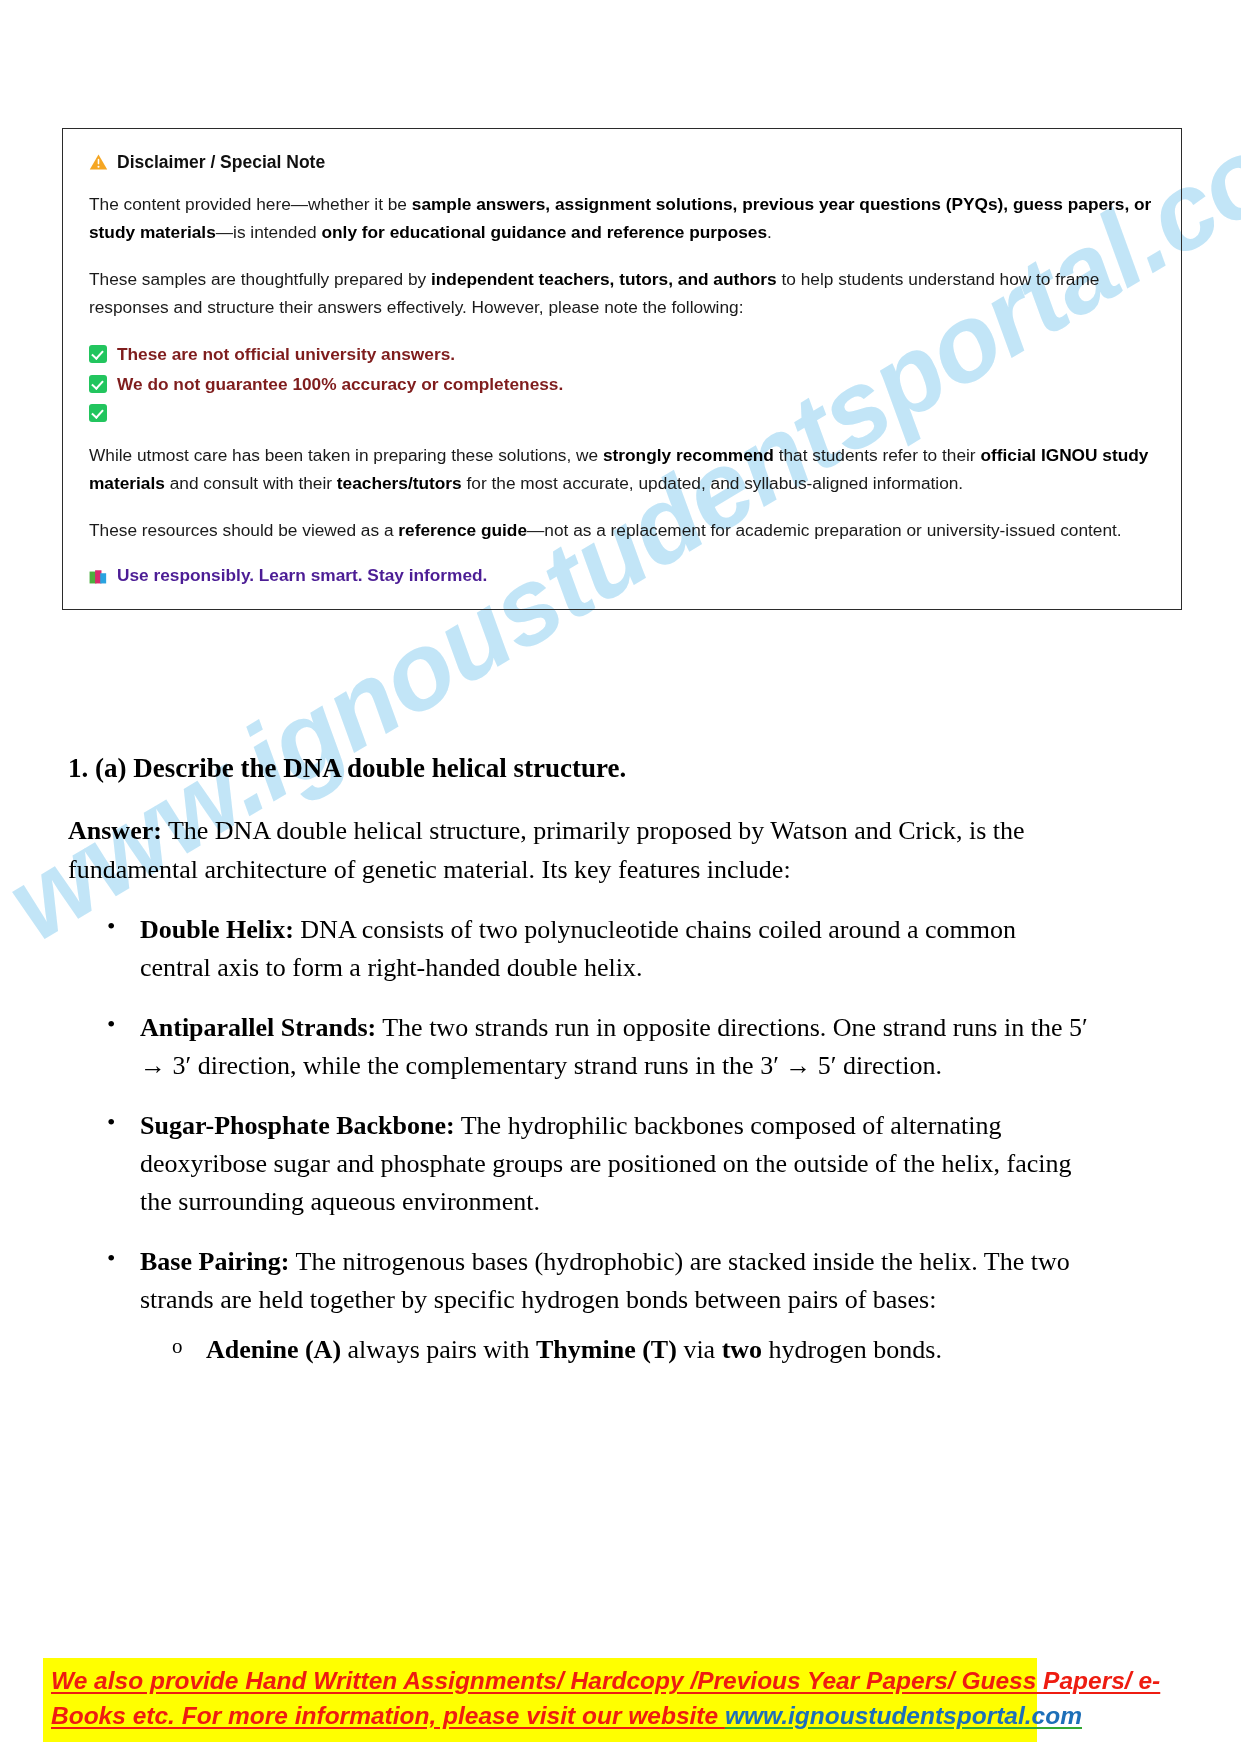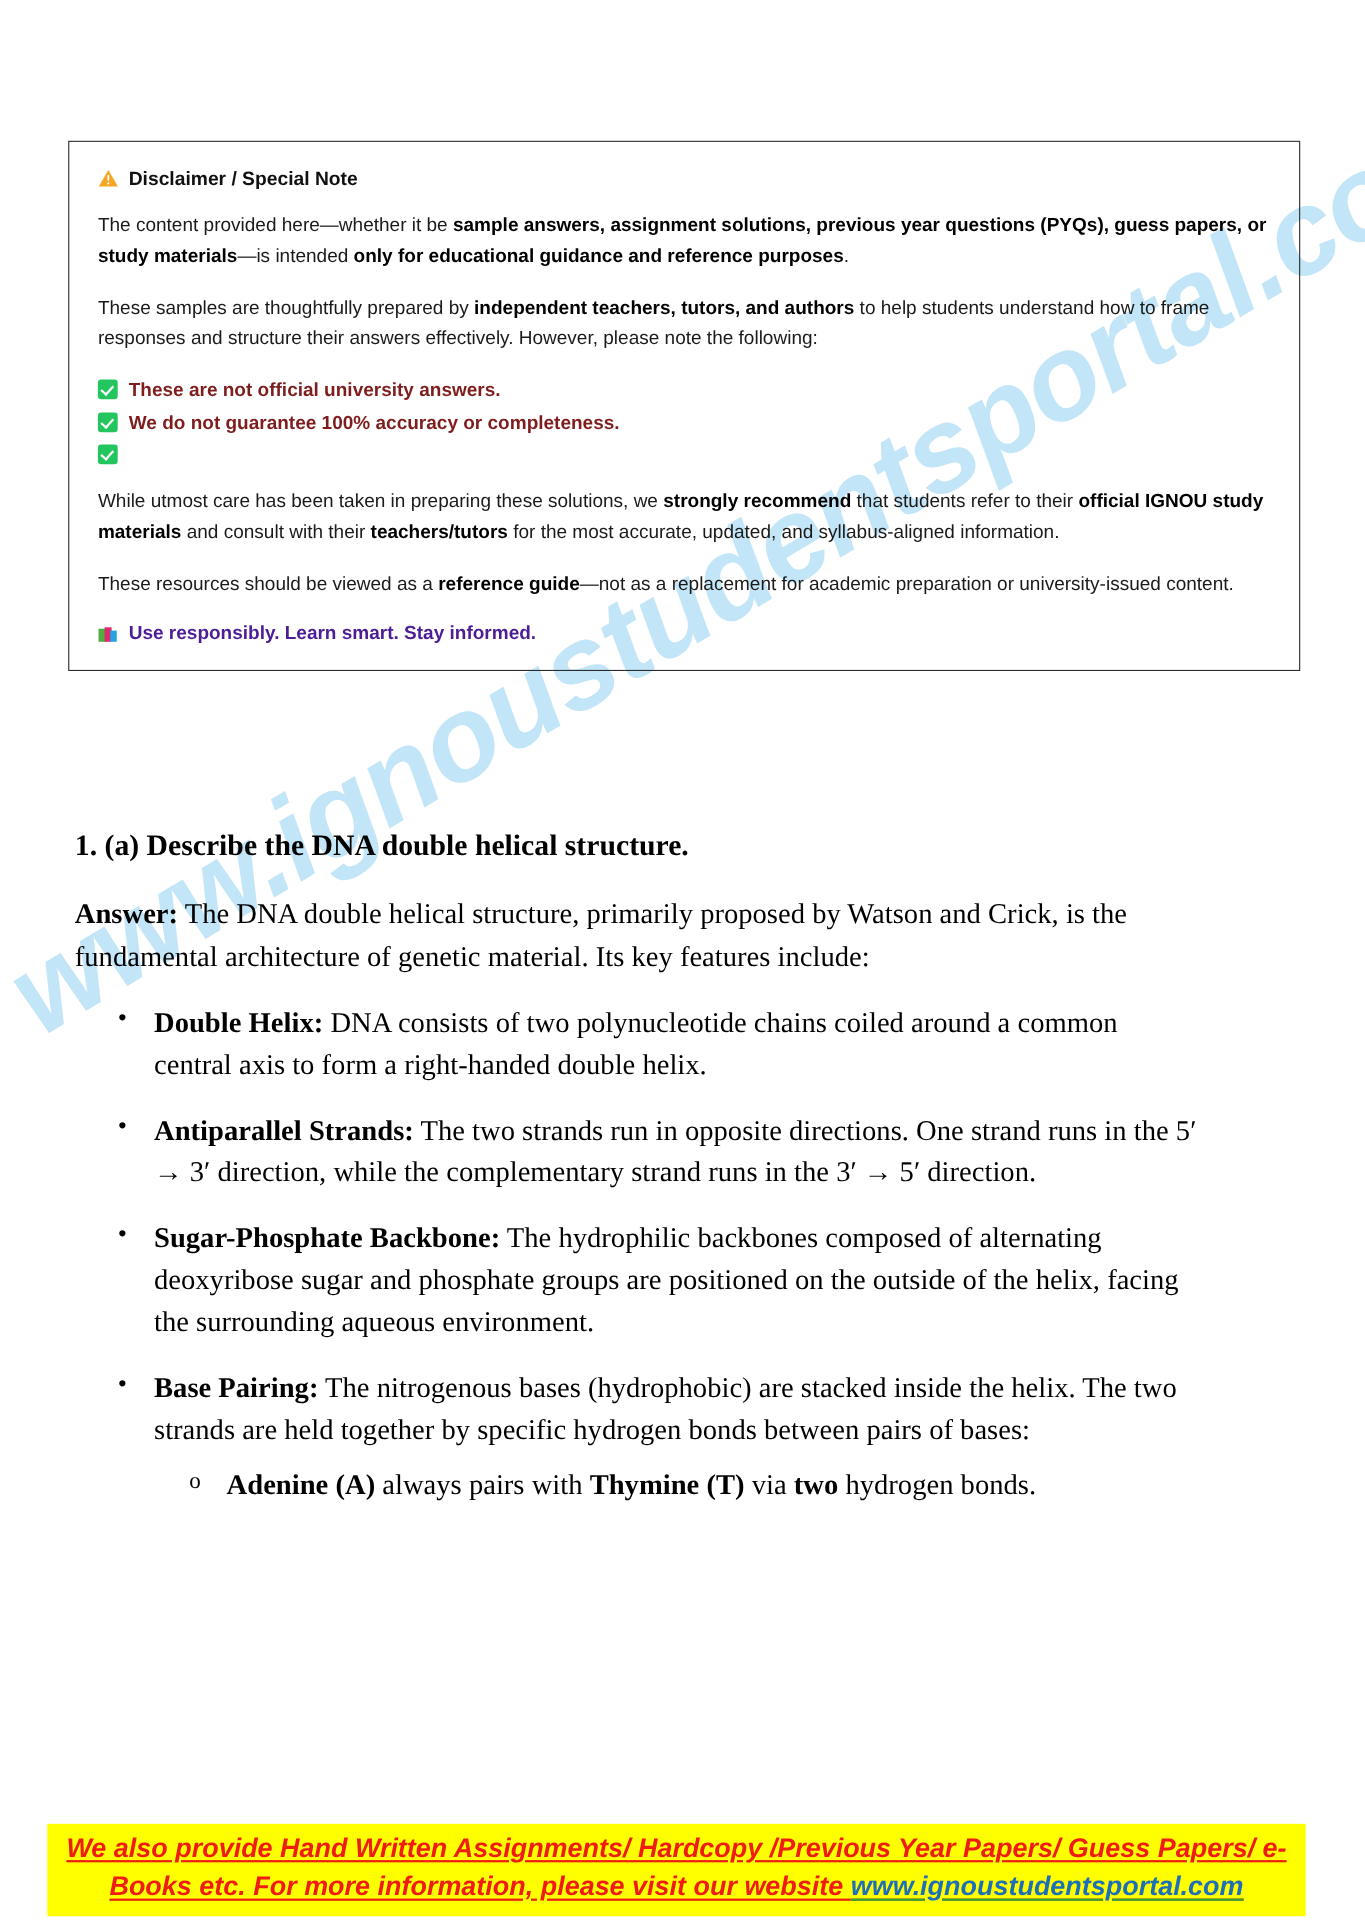--- a/index.html
+++ b/index.html
@@ -177,21 +177,21 @@
     top: 0;
     font-size: 21px;
   }
   ul.sub-bullets > li b { font-weight: 700; }
 
   
   .footer-banner {
     position: absolute;
     left: 43px;
     top: 1658px;
-    width: 1144px;
+    width: 994px;
     background: #ffff00;
     text-align: center;
     padding: 6px 8px 8px 8px;
     box-sizing: border-box;
     font-family: "Liberation Sans", "DejaVu Sans", sans-serif;
   }
   .footer-line {
     font-size: 24.5px;
     font-style: italic;
     font-weight: 700;

